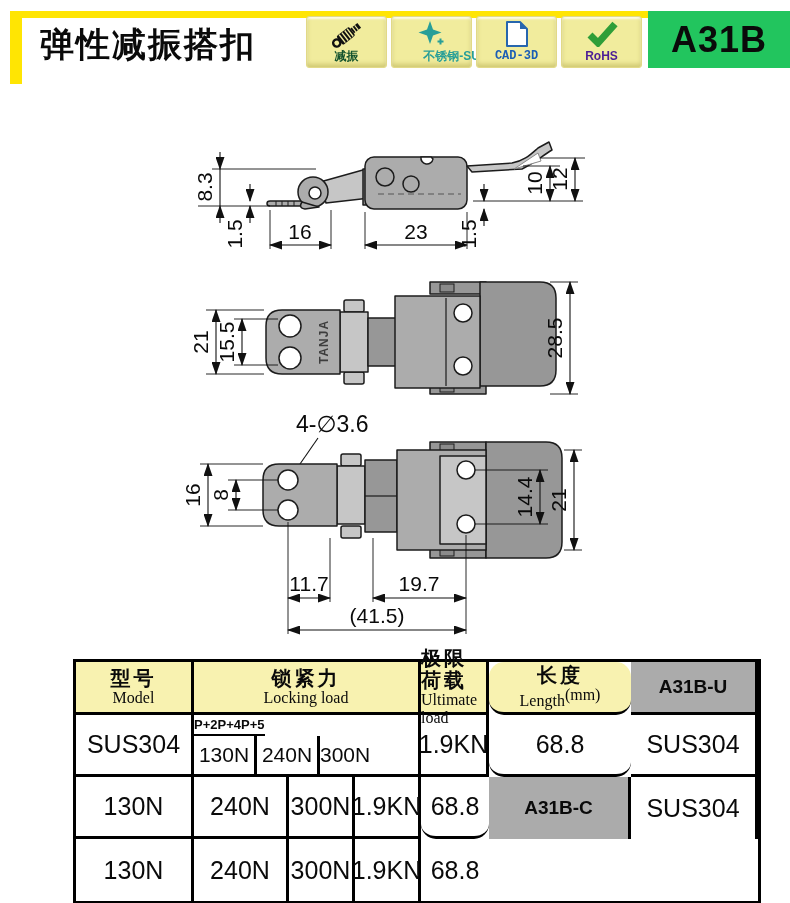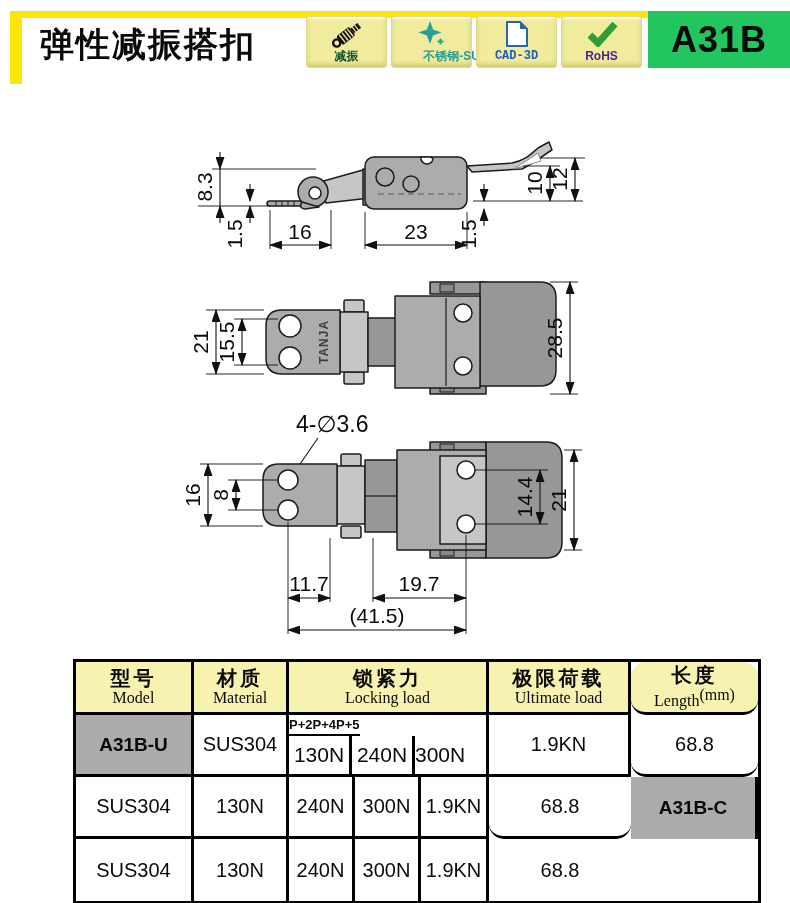--- a/index.html
+++ b/index.html
@@ -51,21 +51,21 @@
   }
   .cell { border-right:3px solid #000; border-bottom:3px solid #000;
           display:flex; align-items:center; justify-content:center; }
   .noR { border-right:none;border-radius:15px; } .noB { border-bottom:none; }
   .th { background:#F8F2B0; flex-direction:column; line-height:1.12; }
   .th .zh { font-size:20px; font-weight:bold; letter-spacing:3px; }
   .th .en { font-size:16px; letter-spacing:0;font-family:Liberation Serif, serif; }
   .th .en sup { font-size:16px; }
   .span3 { grid-column: span 3; align-items: center; }
   .model { background:#ABABAB; font-weight:bold; font-size:19px; }
-  .val { font-size:20px; }
+  .val { font-size:25px; }
   .lock1 { flex-direction:column; align-items:flex-start; justify-content:flex-start; padding:0; }
   .pstrip { display:flex; height:21px; border-bottom:2px solid #000; }
   .pstrip span { flex:1; text-align:center; font-size:13px; font-weight:bold; line-height:19px; }
   .vrow { display:flex; flex:1; }
   .vrow .v { display:flex; align-items:center; justify-content:center; font-size:21px; }
   .vrow .v1, .vrow .v2 { width:63px; border-right:3px solid #000; }
   .vrow .v3 { flex:1; }
 </style>
 </head>
 <body>
@@ -273,24 +273,20 @@
   <line class="dim" x1="110" y1="232" x2="288" y2="232" marker-start="url(#ah)" marker-end="url(#ah)"></line>
   <text class="dimtxt" x="199" y="225" text-anchor="middle">(41.5)</text>
 </svg>
 
 <div class="tbl">
 
   <div class="cell th">
     <div class="zh">型号</div>
     <div class="en">Model</div>
   </div>
-  <div class="cell th">
-    <div class="zh">材质</div>
-    <div class="en">Material</div>
-  </div>
   <div class="cell th span3">
     <div class="zh">锁紧力</div>
     <div class="en">Locking load</div>
   </div>
   <div class="cell th">
     <div class="zh">极限荷载</div>
     <div class="en">Ultimate load</div>
   </div>
   <div class="cell th noR">
     <div class="zh">长度</div>

